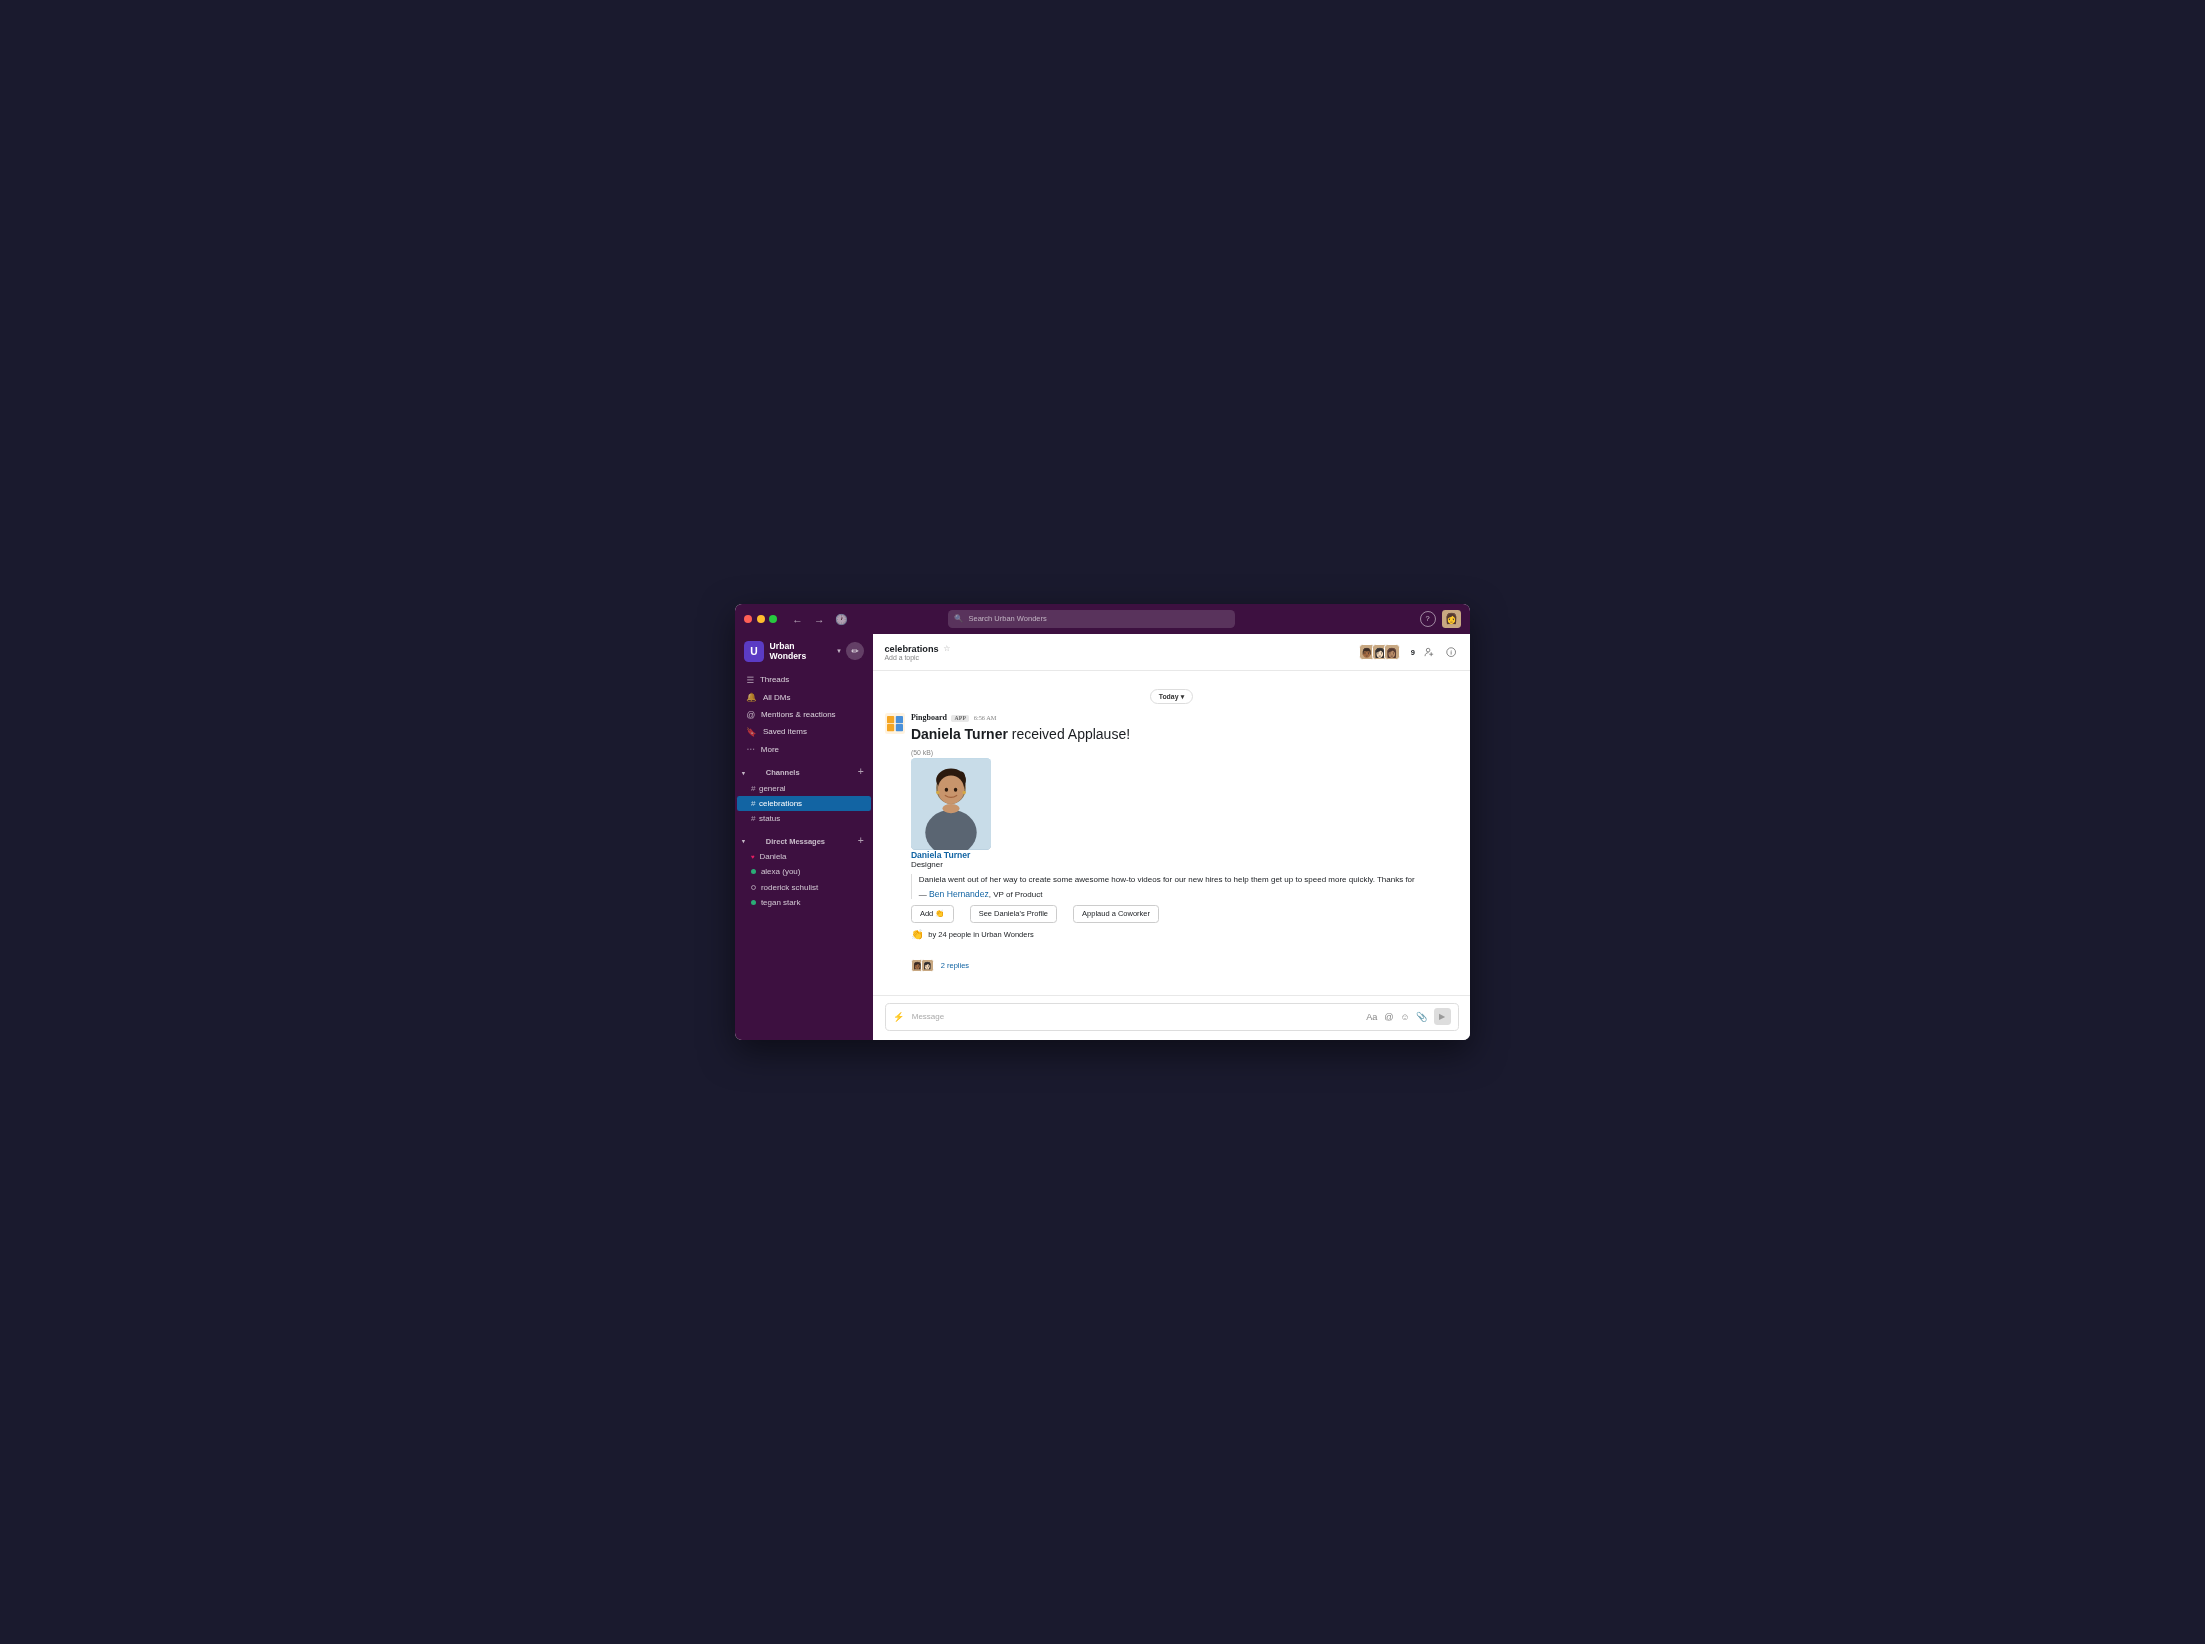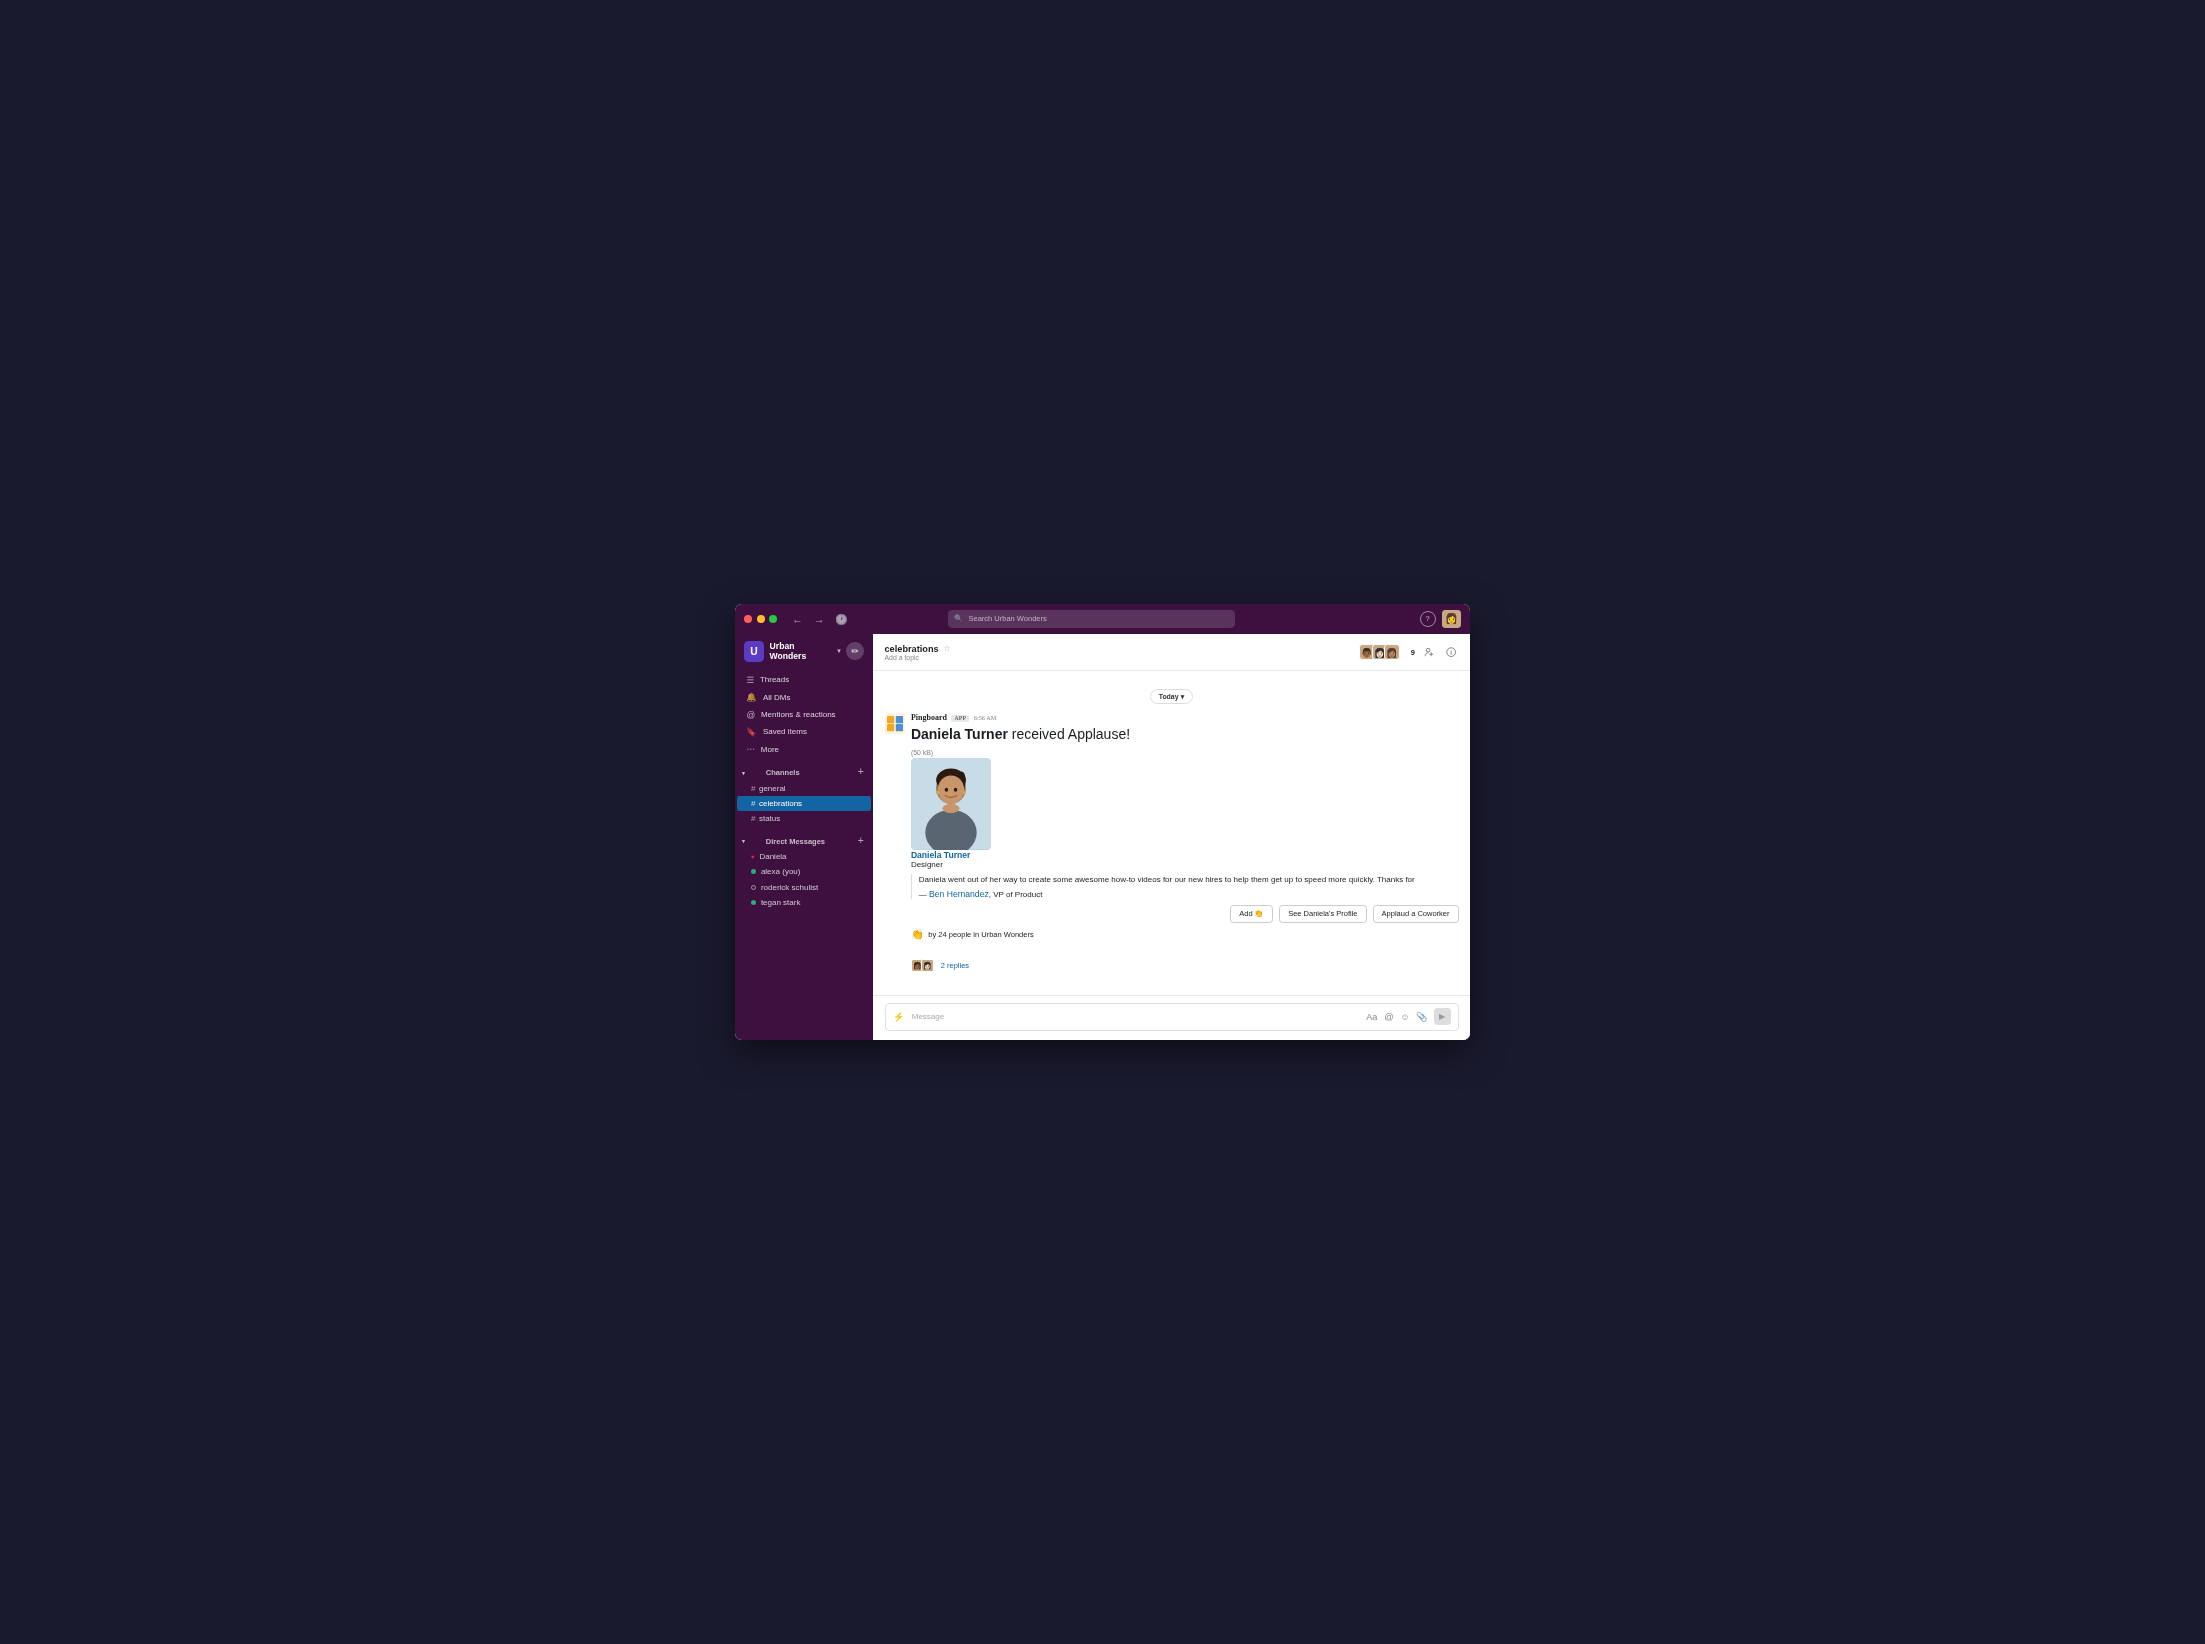--- a/index.html
+++ b/index.html
@@ -425,24 +425,23 @@
       color: #1a1d21;
       margin-top: 3.4px;
     }
     .quote-attribution a {
       color: #1264a3;
       text-decoration: none;
       font-weight: 500;
     }
     .action-buttons {
       display: flex;
-      gap: 6px;
+      gap: 16px;
       margin: 5.7px 0;
       flex-wrap: wrap;
-      justify-content: flex-end;
     }
     .action-btn {
       padding: 3.4px 8px;
       border: 0.9px solid #ccc;
       border-radius: 3.4px;
       background: #fff;
       font-size: 7.5px;
       font-weight: 500;
       color: #1a1d21;
       cursor: pointer;

